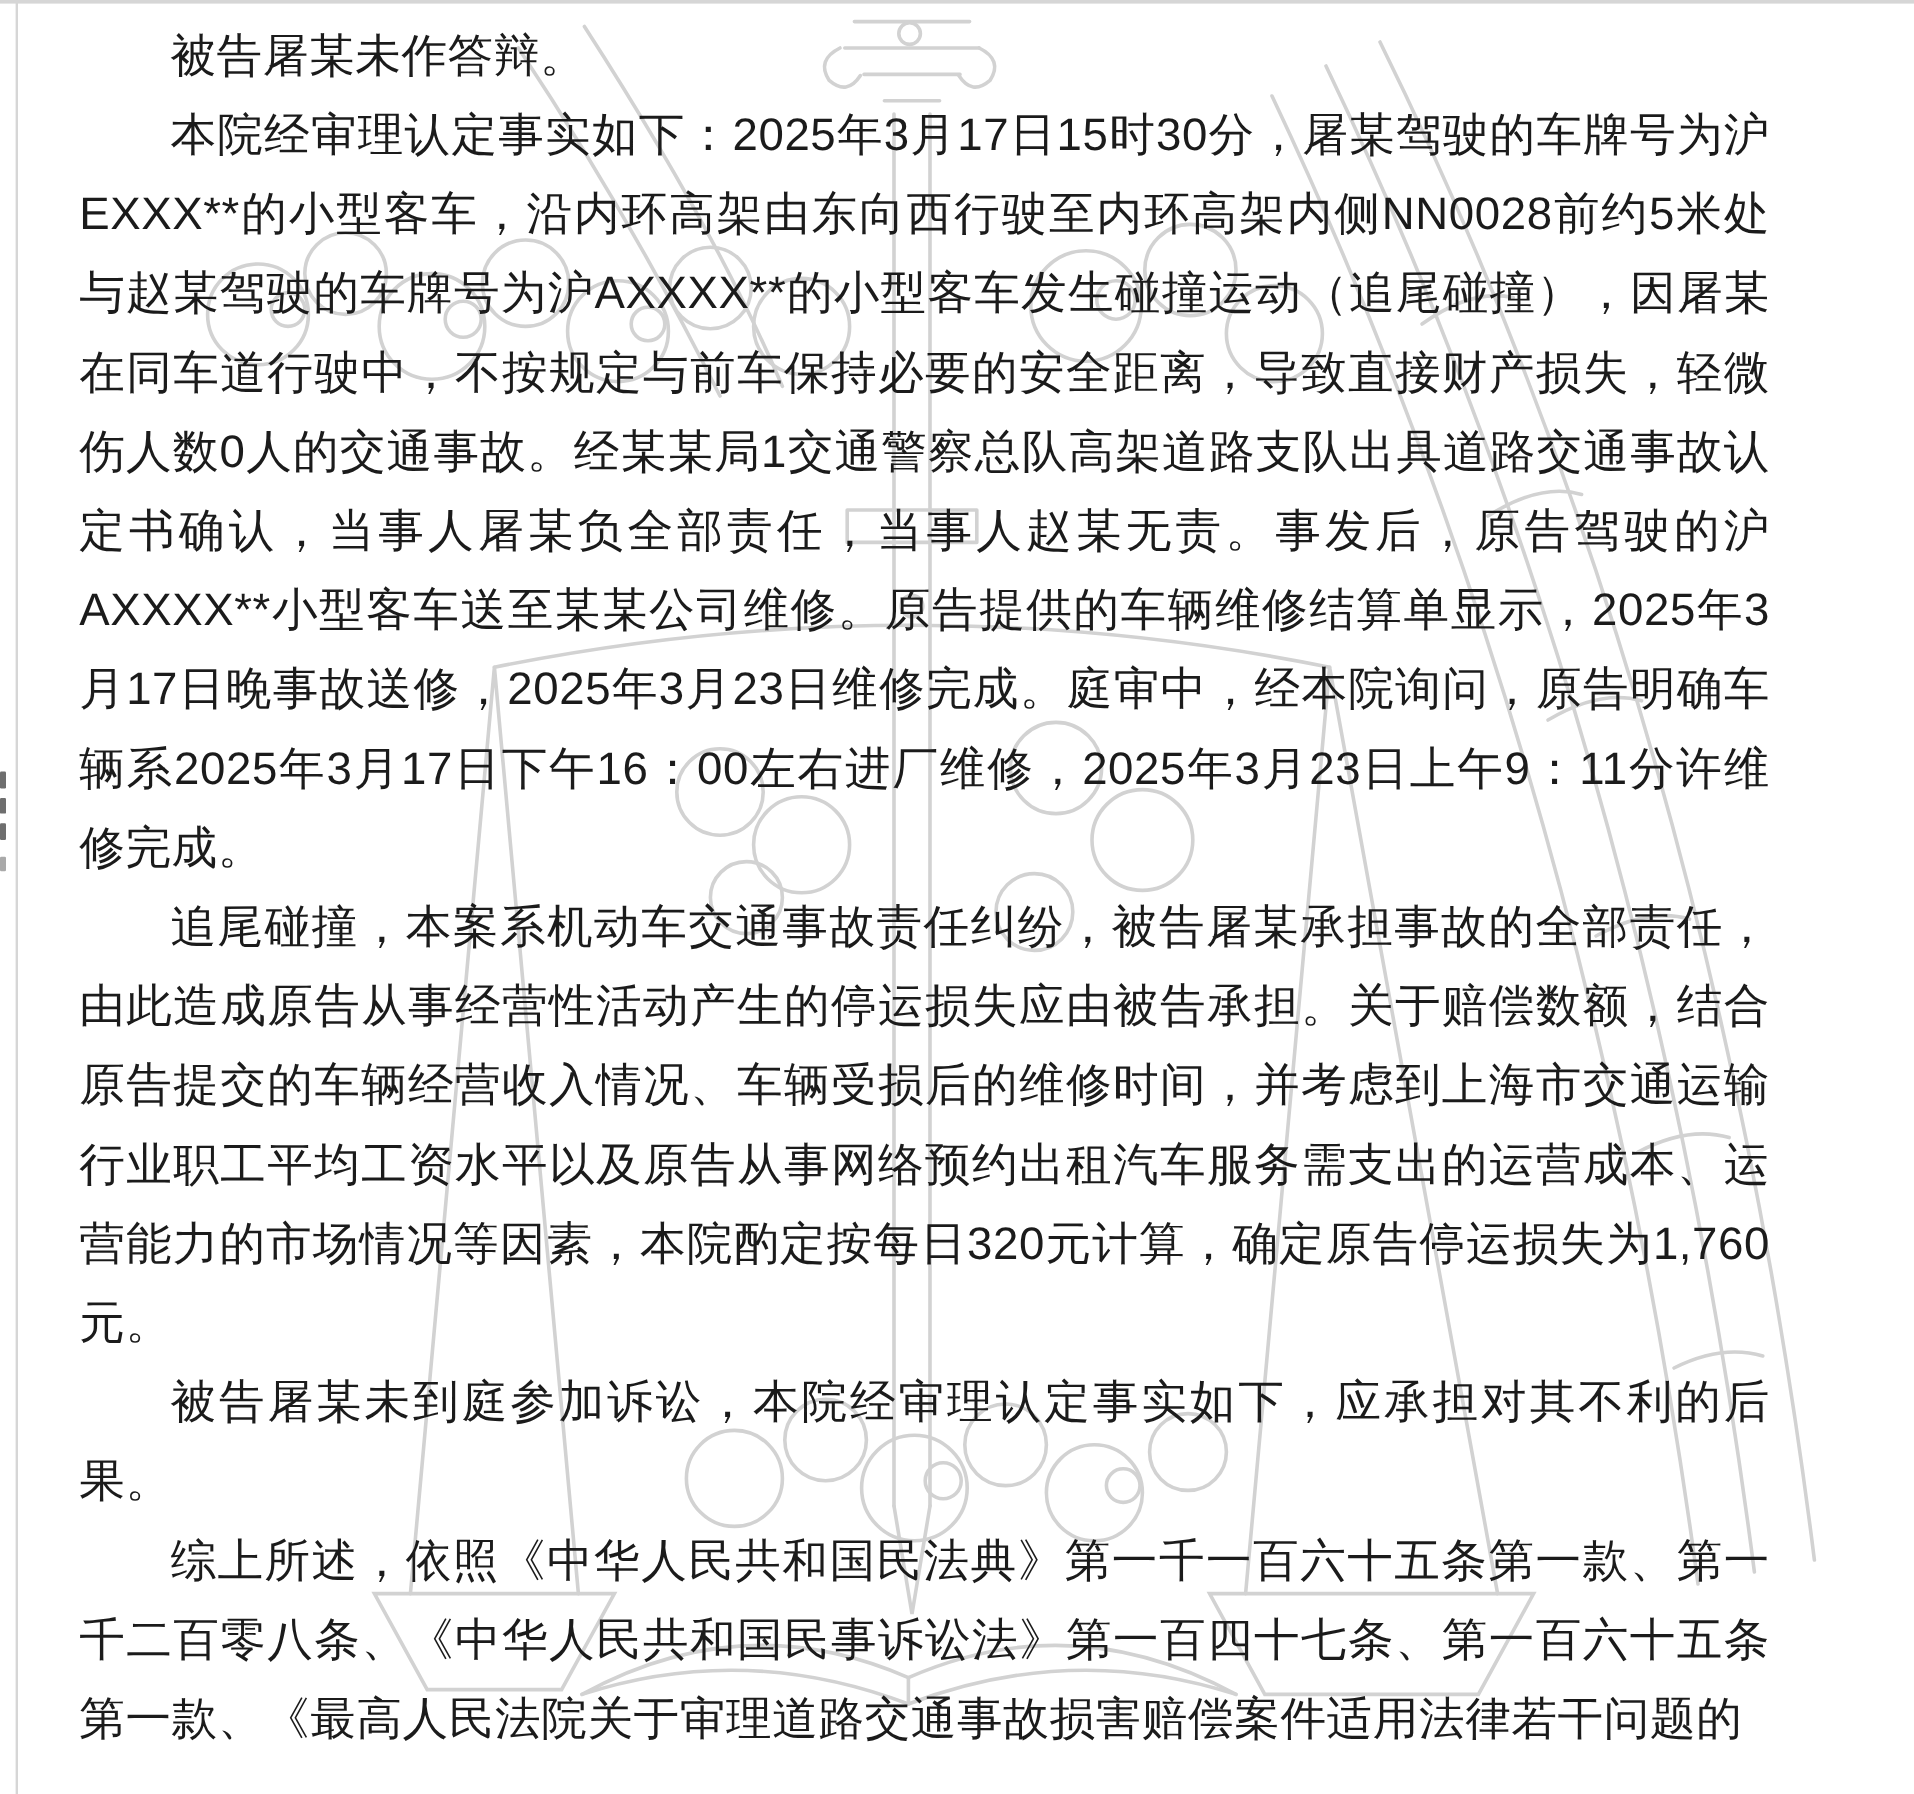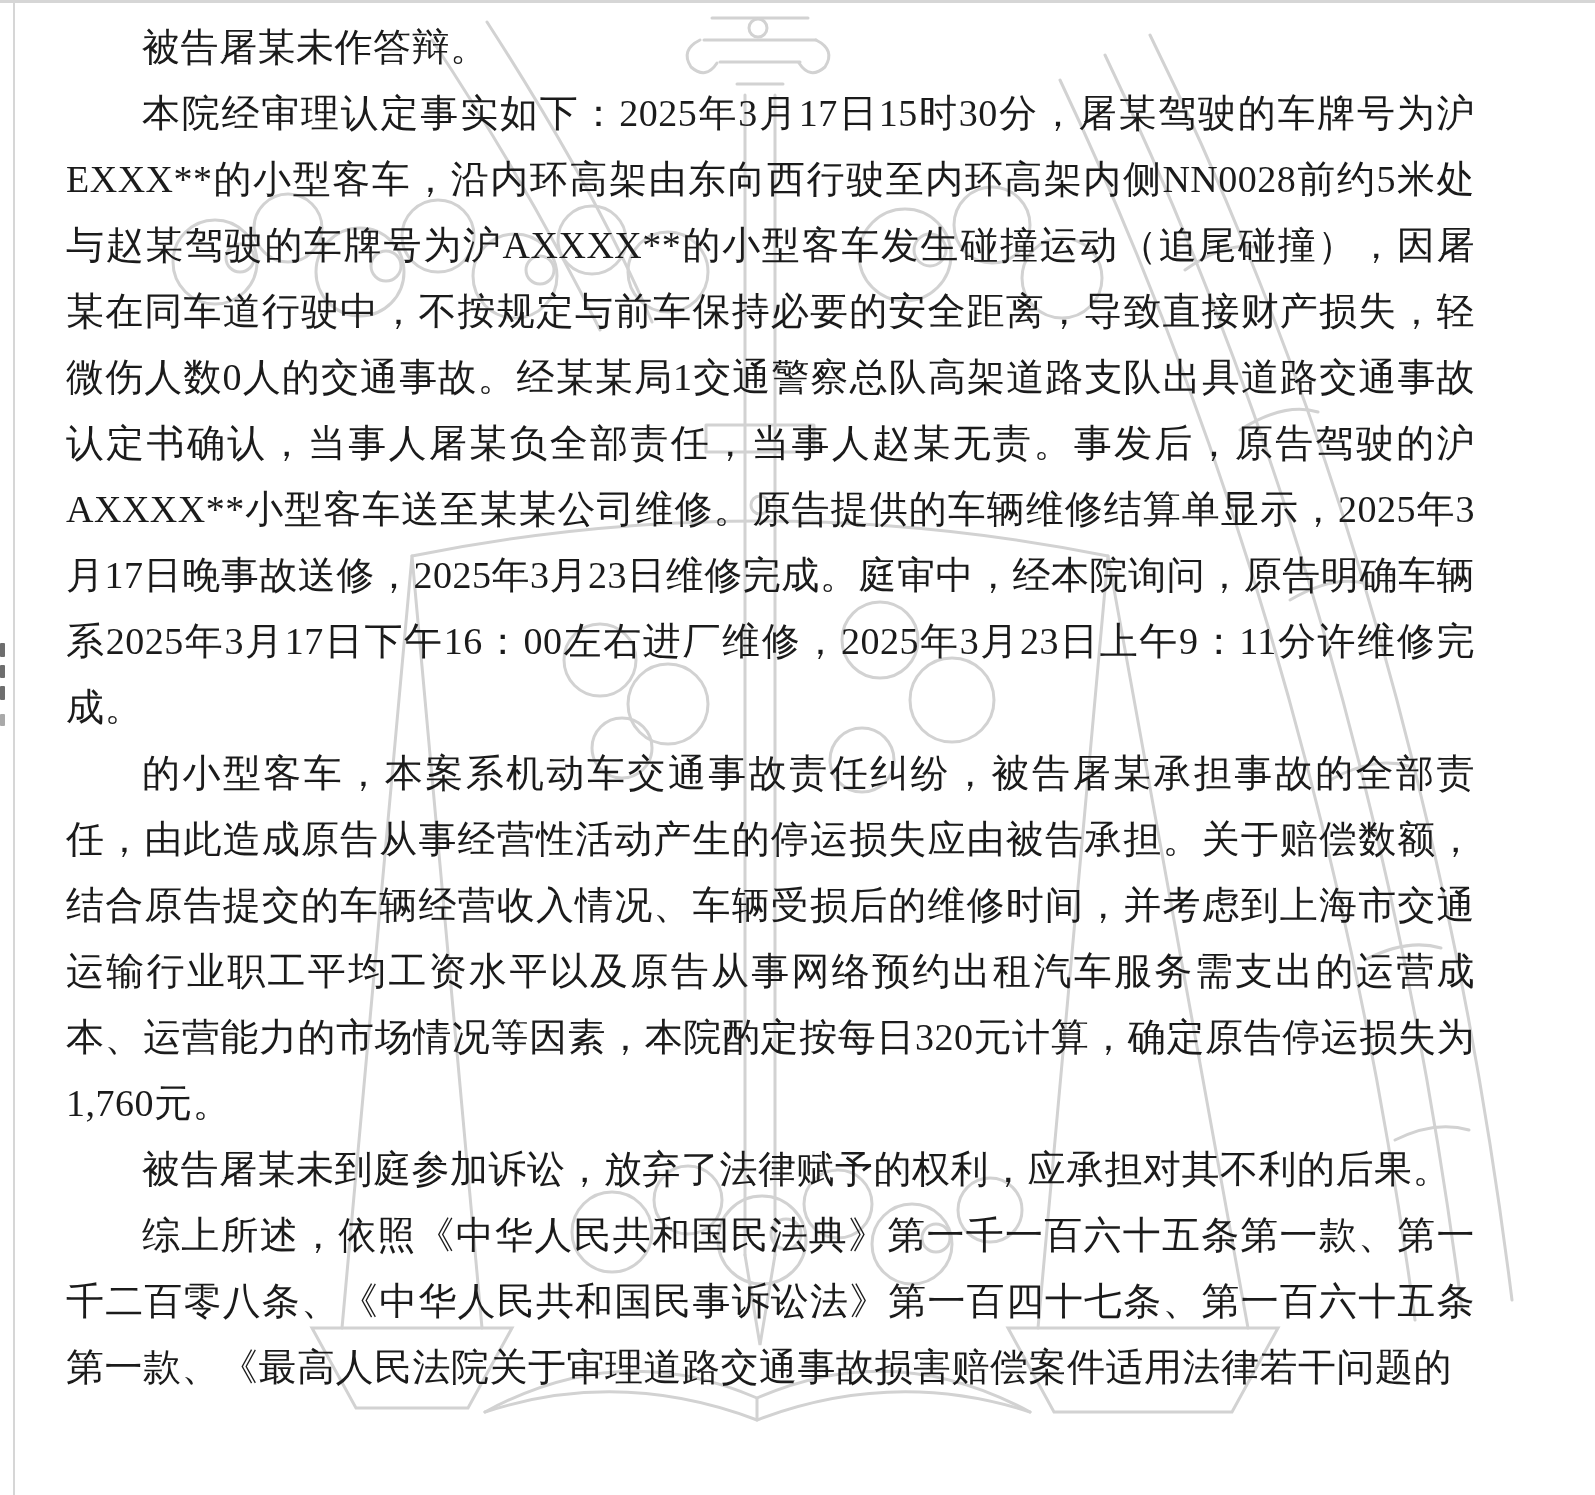--- a/index.html
+++ b/index.html
@@ -6,21 +6,21 @@
     margin: 0;
     padding: 0;
     background: #ffffff;
   }
   .page {
     position: relative;
     width: 1595px;
     height: 1495px;
     background: #ffffff;
     overflow: hidden;
-    font-family: Liberation Serif, serif;
+    font-family: Liberation Sans, sans-serif;
   }
   
   .top-border {
     position: absolute;
     top: 0; left: 0;
     width: 1595px; height: 3px;
     background: #d6d6d6;
   }
   .left-divider {
     position: absolute;
@@ -145,18 +145,18 @@
 
       <path d="M485 1412 Q620 1338 757 1398 Q894 1338 1030 1412"></path>
       <path d="M485 1412 Q620 1368 757 1420 Q894 1368 1030 1412"></path>
       <path d="M757 1398 V1420"></path>
     </g>
   </svg>
 
   <main class="doc">
     <p>被告屠某未作答辩。</p>
     <p>本院经审理认定事实如下：2025年3月17日15时30分，屠某驾驶的车牌号为沪EXXX**的小型客车，沿内环高架由东向西行驶至内环高架内侧NN0028前约5米处与赵某驾驶的车牌号为沪AXXXX**的小型客车发生碰撞运动（追尾碰撞），因屠某在同车道行驶中，不按规定与前车保持必要的安全距离，导致直接财产损失，轻微伤人数0人的交通事故。经某某局1交通警察总队高架道路支队出具道路交通事故认定书确认，当事人屠某负全部责任，当事人赵某无责。事发后，原告驾驶的沪AXXXX**小型客车送至某某公司维修。原告提供的车辆维修结算单显示，2025年3月17日晚事故送修，2025年3月23日维修完成。庭审中，经本院询问，原告明确车辆系2025年3月17日下午16：00左右进厂维修，2025年3月23日上午9：11分许维修完成。</p>
-    <p>的小型客车，本案系机动车交通事故责任纠纷，被告屠某承担事故的全部责任，由此造成原告从事经营性活动产生的停运损失应由被告承担。关于赔偿数额，结合原告提交的车辆经营收入情况、车辆受损后的维修时间，并考虑到上海市交通运输行业职工平均工资水平以及原告从事网络预约出租汽车服务需支出的运营成本、运营能力的市场情况等因素，本院酌定按每日320元计算，确定原告停运损失为1,760元。</p>
-    <p>被告屠某未到庭参加诉讼，放弃了法律赋予的权利，应承担对其不利的后果。</p>
+    <p>追尾碰撞，本案系机动车交通事故责任纠纷，被告屠某承担事故的全部责任，由此造成原告从事经营性活动产生的停运损失应由被告承担。关于赔偿数额，结合原告提交的车辆经营收入情况、车辆受损后的维修时间，并考虑到上海市交通运输行业职工平均工资水平以及原告从事网络预约出租汽车服务需支出的运营成本、运营能力的市场情况等因素，本院酌定按每日320元计算，确定原告停运损失为1,760元。</p>
+    <p>被告屠某未到庭参加诉讼，本院经审理认定事实如下，应承担对其不利的后果。</p>
     <p>综上所述，依照《中华人民共和国民法典》第一千一百六十五条第一款、第一千二百零八条、《中华人民共和国民事诉讼法》第一百四十七条、第一百六十五条第一款、《最高人民法院关于审理道路交通事故损害赔偿案件适用法律若干问题的</p>
   </main>
 
 </div>
 
 </body></html>

